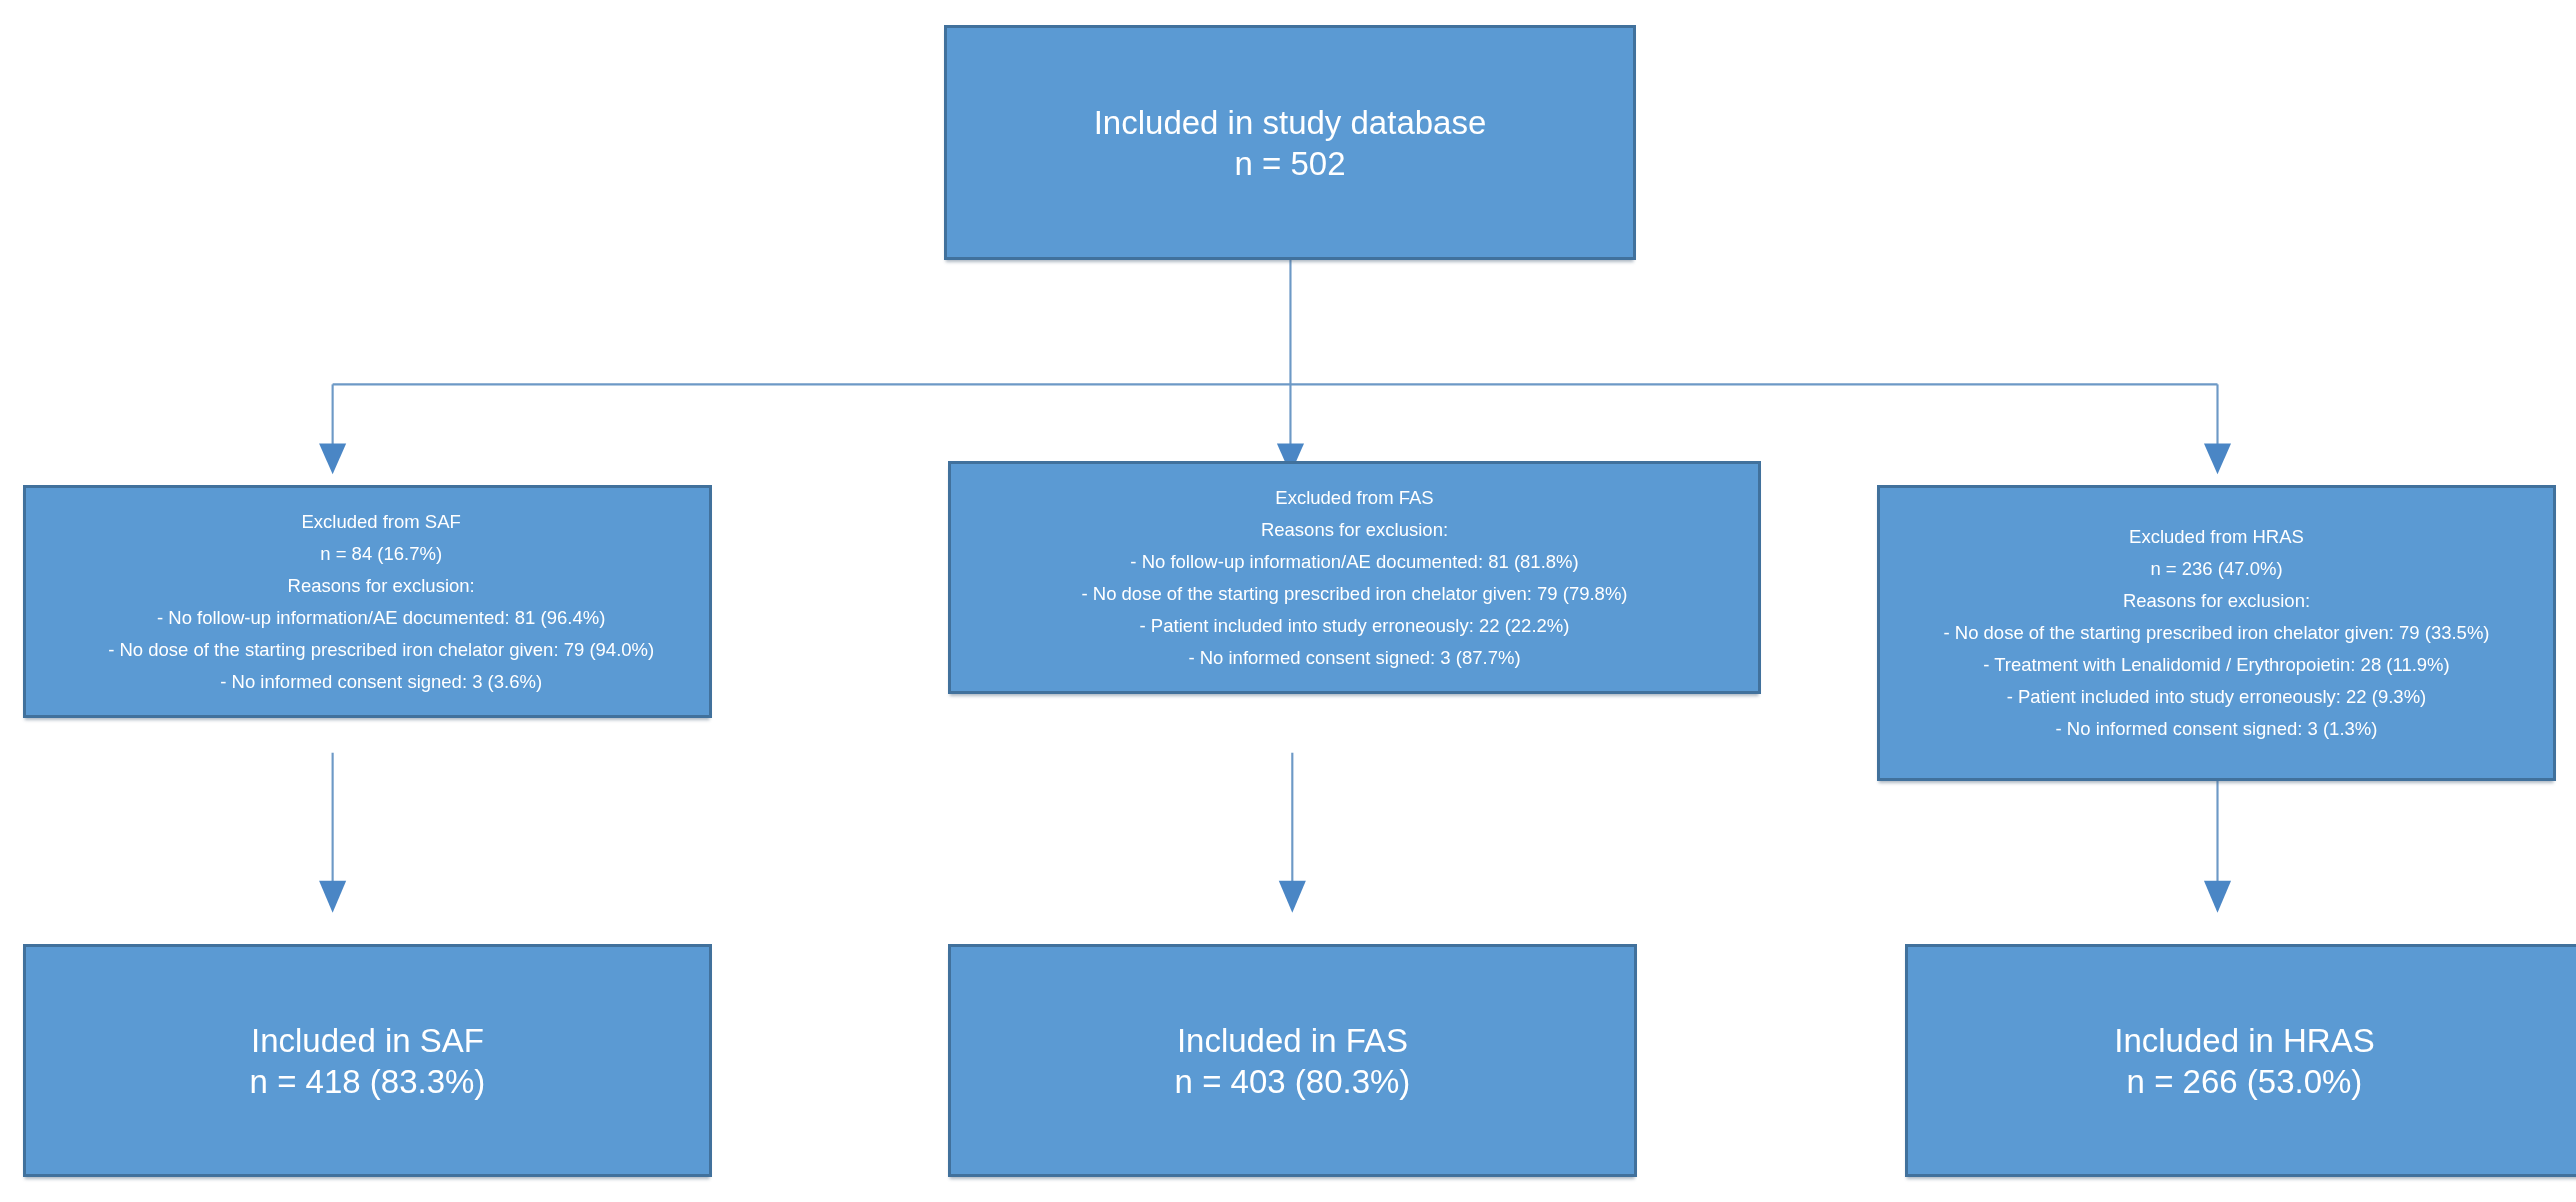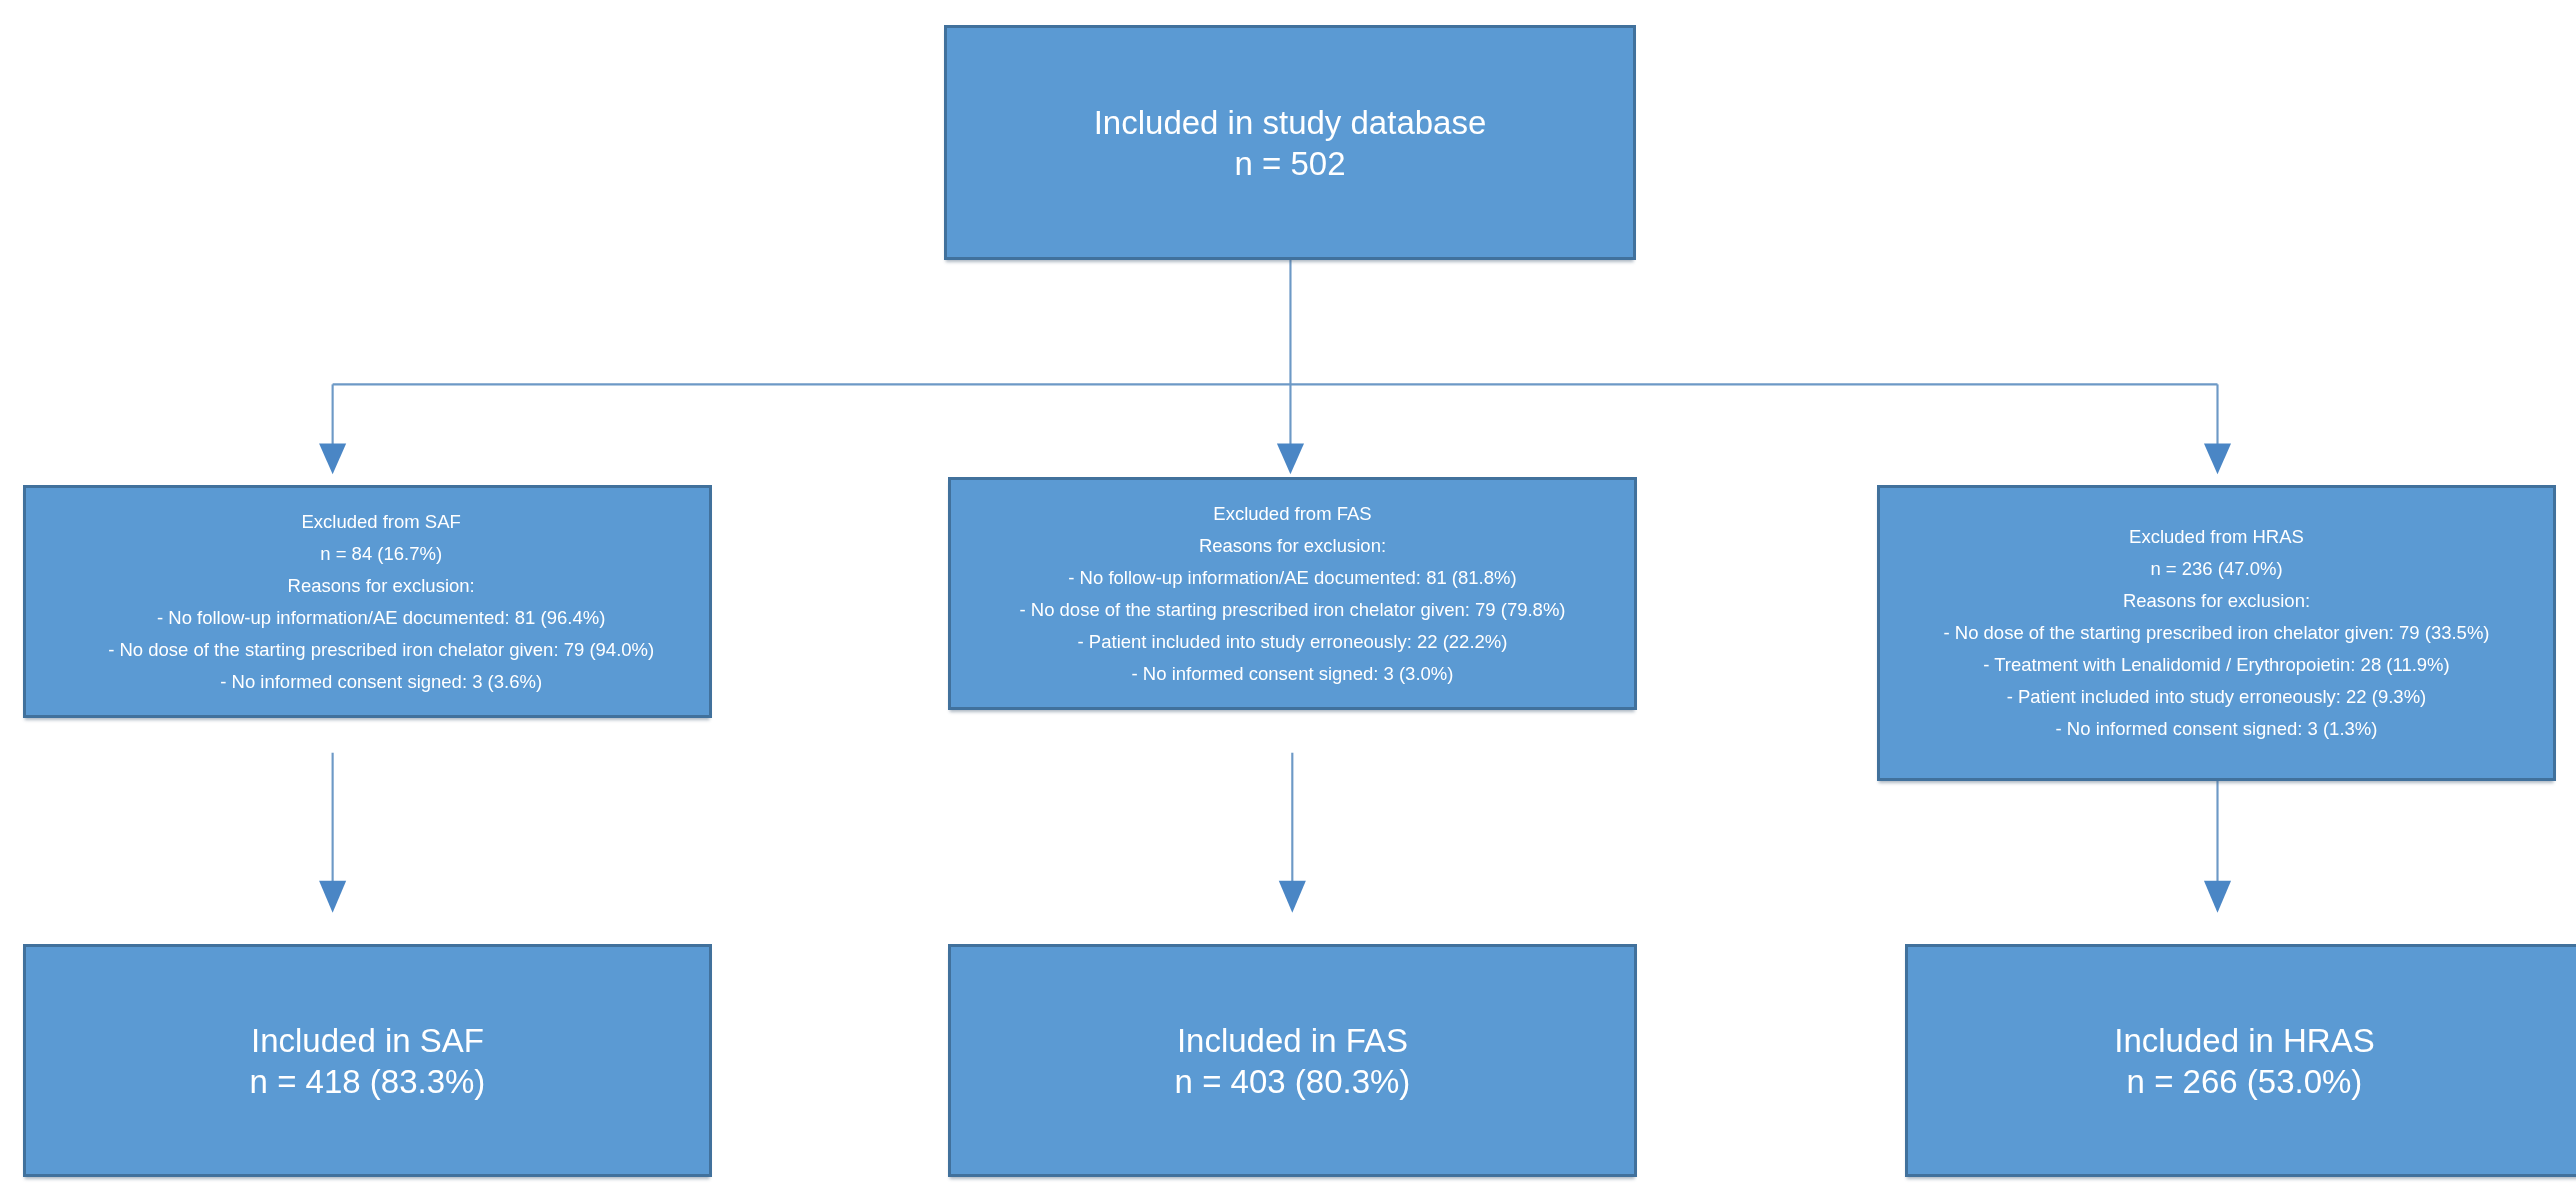--- a/index.html
+++ b/index.html
@@ -41,21 +41,21 @@
     font-size: 33px;
     line-height: 41px;
   }
   .small .line {
     font-size: 18.5px;
     line-height: 32px;
   }
   
   #box-top        { left: 944px; top:   25px; width: 692px; height: 235px; }
   #box-excl-saf   { left:   23px; top:  485px; width: 689px; height: 233px; align-items: flex-end; }
-  #box-excl-fas   { left: 948px; top:  477px; width: 689px; height: 233px; }
+  #box-excl-fas   { left: 948px; top:  461px; width: 813px; height: 233px; }
   #box-excl-hras  { left: 1877px; top:  485px; width: 679px; height: 296px; }
   #box-incl-saf   { left:   23px; top: 944px; width: 689px; height: 233px; }
   #box-incl-fas   { left: 948px; top: 944px; width: 689px; height: 233px; }
   #box-incl-hras  { left: 1877px; top: 944px; width: 679px; height: 233px; margin-left: 28px; }
 </style>
 </head>
 <body>
 
 <div class="canvas">
 
@@ -97,21 +97,21 @@
     <div class="line">- No dose of the starting prescribed iron chelator given: 79 (94.0%)</div>
     <div class="line">- No informed consent signed: 3 (3.6%)</div>
   </div>
 
   <div class="box small" id="box-excl-fas">
     <div class="line">Excluded from FAS</div>
     <div class="line">Reasons for exclusion:</div>
     <div class="line">- No follow-up information/AE documented: 81 (81.8%)</div>
     <div class="line">- No dose of the starting prescribed iron chelator given: 79 (79.8%)</div>
     <div class="line">- Patient included into study erroneously: 22 (22.2%)</div>
-    <div class="line">- No informed consent signed: 3 (3.0%)</div>
+    <div class="line">- No informed consent signed: 3 (87.7%)</div>
   </div>
 
   <div class="box small" id="box-excl-hras">
     <div class="line">Excluded from HRAS</div>
     <div class="line">n = 236 (47.0%)</div>
     <div class="line">Reasons for exclusion:</div>
     <div class="line">- No dose of the starting prescribed iron chelator given: 79 (33.5%)</div>
     <div class="line">- Treatment with Lenalidomid / Erythropoietin: 28 (11.9%)</div>
     <div class="line">- Patient included into study erroneously: 22 (9.3%)</div>
     <div class="line">- No informed consent signed: 3 (1.3%)</div>

